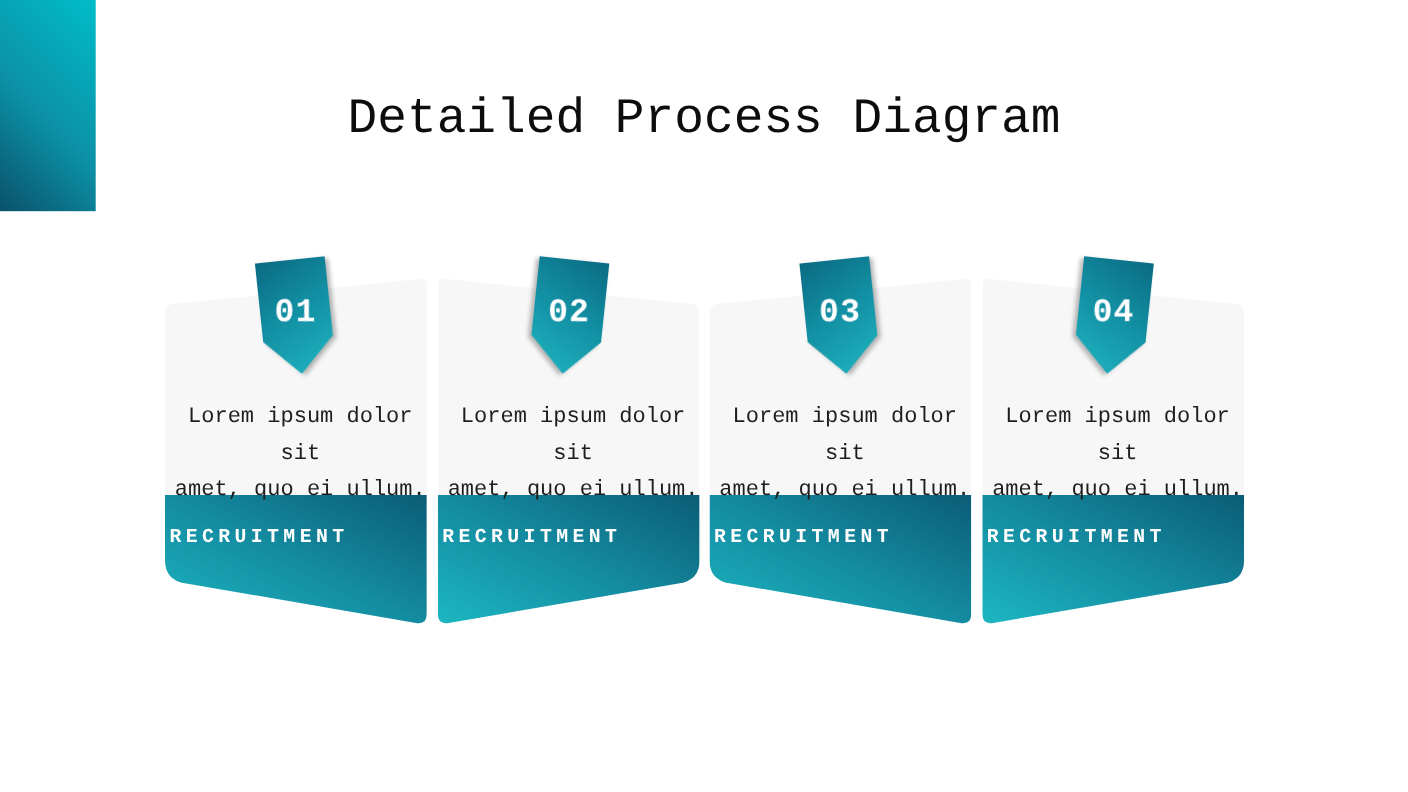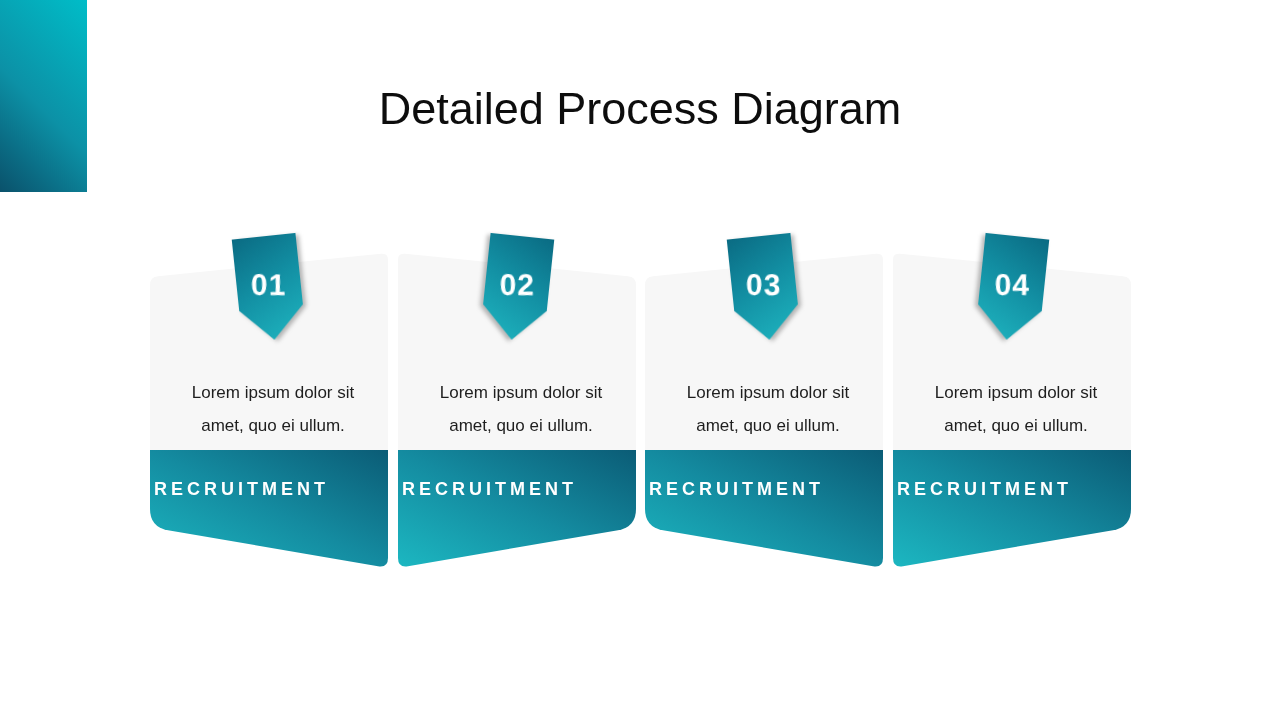--- a/index.html
+++ b/index.html
@@ -1,19 +1,19 @@
 <!DOCTYPE html>
 <html><head>
 <meta charset="utf-8">
 <style>
   html,body{margin:0;padding:0;background:#ffffff;}
   body{width:1280px;height:720px;overflow:hidden;position:relative;
        font-family:"Liberation Sans",sans-serif;}
 
-  .slide{position:absolute;inset:0;width:1280px;height:648px;background:#ffffff;}
+  .slide{position:absolute;inset:0;width:1280px;height:648px;background:#ffffff;font-family:Liberation Mono, monospace;}
 
   
   .corner-accent{position:absolute;left:0;top:0;width:87px;height:192px;
     background:linear-gradient(225deg,#00bdc8 0%,#0c91a6 55%,#0a516b 100%);}
 
   
   .title{position:absolute;left:0;right:0;top:82px;margin:0;text-align:center;
     font-size:45px;font-weight:400;letter-spacing:0px;color:#0d0d0d;line-height:54px;}
 
   
@@ -29,21 +29,21 @@
     clip-path:polygon(0 0,100% 0,100% 69%,50% 100%,0 69%);}
   .card.odd  .ribbon{background:linear-gradient(150deg,#0a6b83 0%,#128ea2 45%,#1fb6c1 100%);}
   .card.even .ribbon{background:linear-gradient(210deg,#0a6b83 0%,#128ea2 45%,#1fb6c1 100%);}
   .ribbon-num{position:absolute;left:0;top:34px;width:100%;display:block;text-align:center;
     font-size:30px;line-height:30px;font-weight:700;color:#ffffff;letter-spacing:1px;}
   .card.odd  .ribbon-num{transform:rotate(6deg);}
   .card.even .ribbon-num{transform:rotate(-6deg);}
 
   
   .desc{position:absolute;left:8px;right:0;top:138px;text-align:center;
-    font-size:17px;line-height:33px;color:#1e1e1e;margin-top:13px;}
+    font-size:20px;line-height:33px;color:#1e1e1e;}
 
   
   .step-label{position:absolute;left:0;right:0;top:254px;
     color:#ffffff;font-weight:700;font-size:18px;letter-spacing:4px;text-indent:4px;
     line-height:20px;}
 </style>
 </head>
 <body>
 
 <svg width="0" height="0" style="position:absolute" aria-hidden="true">

